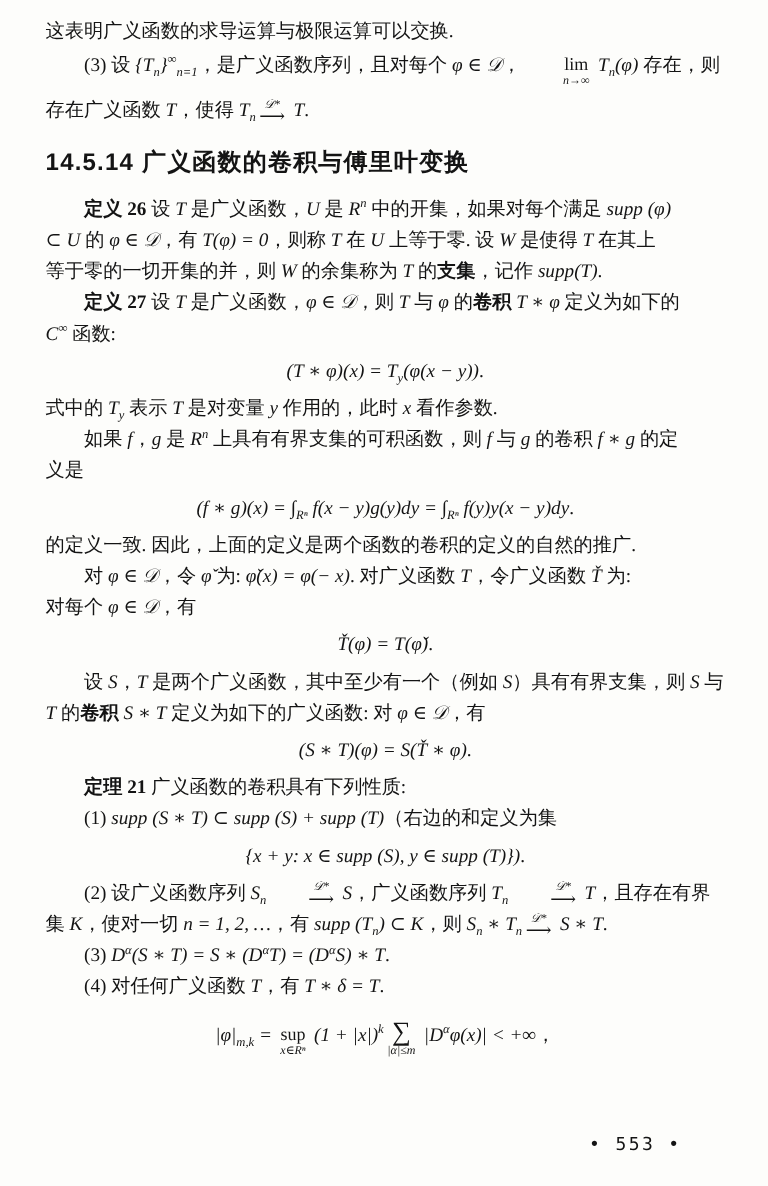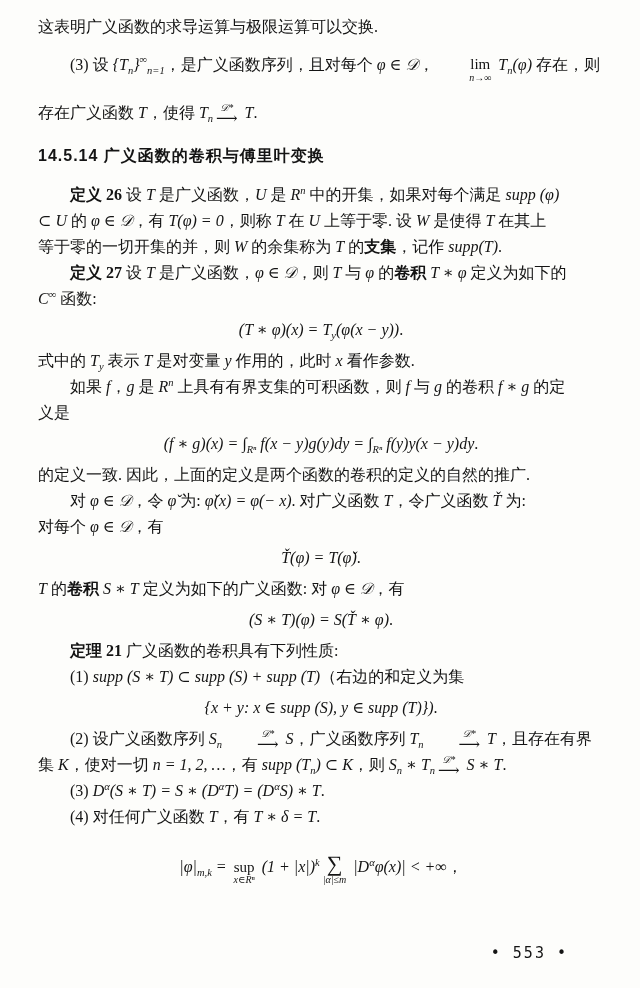--- a/index.html
+++ b/index.html
@@ -9,34 +9,34 @@
     color:#141414;
     font-family:"Liberation Serif","DejaVu Serif",serif;
     position:relative;
     overflow:hidden;
   }
   .content{padding:14px 36px 0 38px;}
   .line{font-size:16px;line-height:26px;}
   .pi{text-indent:2em;}
   .f{text-align:center;text-indent:0;margin:5px 0;}
   .h{
-    font-weight:bold;font-size:16px;line-height:30px;
+    font-weight:bold;font-size:20px;line-height:30px;
     margin:15px 0 11px;
     font-family:"Liberation Sans","DejaVu Sans",sans-serif;
     letter-spacing:1px;
   }
   .m{font-style:italic;}
   .b{font-weight:bold;font-style:normal;}
   sub,sup{font-size:10.5px;font-style:italic;line-height:0;}
   
   .oarr{display:inline-block;text-align:center;vertical-align:-5px;line-height:1;margin:0 3px;}
   .oarr .lbl{display:block;font-size:10px;font-style:italic;margin-bottom:-2px;}
   .oarr .gl{display:block;font-size:15px;font-style:normal;}
   
-  .stk{display:inline-block;text-align:center;vertical-align:-11px;line-height:1.05;margin:17px 3px;}
+  .stk{display:inline-block;text-align:center;vertical-align:-11px;line-height:1.05;margin:7px 3px;}
   .stk .mn{display:block;font-size:15px;font-style:normal;}
   .stk.big .mn{font-size:22px;}
   .stk .un{display:block;font-size:10px;font-style:italic;}
   .pagenum{
     position:absolute;right:72px;bottom:26px;
     font-size:15px;letter-spacing:2px;
     font-family:"DejaVu Sans Mono","Liberation Mono",monospace;
   }
 </style>
 </head>
@@ -54,20 +54,21 @@
     <div class="line p"><span class="m">C</span><sup>∞</sup><span class="txt"> 函数:</span></div>
     <div class="line f"><span class="m">(T ∗ φ)(x) = T</span><sub>y</sub><span class="m">(φ(x − y))</span><span class="txt">.</span></div>
     <div class="line p"><span class="txt">式中的 </span><span class="m">T</span><sub>y</sub><span class="txt"> 表示 </span><span class="m">T</span><span class="txt"> 是对变量 </span><span class="m">y</span><span class="txt"> 作用的，此时 </span><span class="m">x</span><span class="txt"> 看作参数.</span></div>
     <div class="line pi"><span class="txt">如果 </span><span class="m">f</span><span class="txt">，</span><span class="m">g</span><span class="txt"> 是 </span><span class="m">R</span><sup>n</sup><span class="txt"> 上具有有界支集的可积函数，则 </span><span class="m">f</span><span class="txt"> 与 </span><span class="m">g</span><span class="txt"> 的卷积 </span><span class="m">f ∗ g</span><span class="txt"> 的定</span></div>
     <div class="line p"><span class="txt">义是</span></div>
     <div class="line f"><span class="m">(f ∗ g)(x) = ∫</span><sub>Rⁿ</sub><span class="m"> f(x − y)g(y)dy = ∫</span><sub>Rⁿ</sub><span class="m"> f(y)y(x − y)dy</span><span class="txt">.</span></div>
     <div class="line p"><span class="txt">的定义一致. 因此，上面的定义是两个函数的卷积的定义的自然的推广.</span></div>
     <div class="line pi"><span class="txt">对 </span><span class="m">φ ∈ 𝒟</span><span class="txt">，令 </span><span class="m">φ̌</span><span class="txt"> 为: </span><span class="m">φ̌(x) = φ(− x)</span><span class="txt">. 对广义函数 </span><span class="m">T</span><span class="txt">，令广义函数 </span><span class="m">Ť</span><span class="txt"> 为:</span></div>
     <div class="line p"><span class="txt">对每个 </span><span class="m">φ ∈ 𝒟</span><span class="txt">，有</span></div>
     <div class="line f"><span class="m">Ť(φ) = T(φ̌)</span><span class="txt">.</span></div>
+    <div class="line pi"><span class="txt">设 </span><span class="m">S</span><span class="txt">，</span><span class="m">T</span><span class="txt"> 是两个广义函数，其中至少有一个（例如 </span><span class="m">S</span><span class="txt">）具有有界支集，则 </span><span class="m">S</span><span class="txt"> 与</span></div>
     <div class="line p"><span class="m">T</span><span class="txt"> 的</span><span class="b">卷积</span><span class="txt"> </span><span class="m">S ∗ T</span><span class="txt"> 定义为如下的广义函数: 对 </span><span class="m">φ ∈ 𝒟</span><span class="txt">，有</span></div>
     <div class="line f"><span class="m">(S ∗ T)(φ) = S(Ť ∗ φ)</span><span class="txt">.</span></div>
     <div class="line pi"><span class="b">定理 21</span><span class="txt">  广义函数的卷积具有下列性质:</span></div>
     <div class="line pi"><span class="txt">(1) </span><span class="m">supp (S ∗ T) ⊂ supp (S) + supp (T)</span><span class="txt">（右边的和定义为集</span></div>
     <div class="line f"><span class="m">{x + y: x ∈ supp (S), y ∈ supp (T)})</span><span class="txt">.</span></div>
     <div class="line pi"><span class="txt">(2) 设广义函数序列 </span><span class="m">S</span><sub>n</sub><span class="oarr"><span class="lbl">𝒟*</span><span class="gl">⟶</span></span><span class="m"> S</span><span class="txt">，广义函数序列 </span><span class="m">T</span><sub>n</sub><span class="oarr"><span class="lbl">𝒟*</span><span class="gl">⟶</span></span><span class="m"> T</span><span class="txt">，且存在有界</span></div>
     <div class="line p"><span class="txt">集 </span><span class="m">K</span><span class="txt">，使对一切 </span><span class="m">n = 1, 2, …</span><span class="txt">，有 </span><span class="m">supp (T</span><sub>n</sub><span class="m">) ⊂ K</span><span class="txt">，则 </span><span class="m">S</span><sub>n</sub><span class="m"> ∗ T</span><sub>n</sub><span class="oarr"><span class="lbl">𝒟*</span><span class="gl">⟶</span></span><span class="m"> S ∗ T</span><span class="txt">.</span></div>
     <div class="line pi"><span class="txt">(3) </span><span class="m">D</span><sup>α</sup><span class="m">(S ∗ T) = S ∗ (D</span><sup>α</sup><span class="m">T) = (D</span><sup>α</sup><span class="m">S) ∗ T</span><span class="txt">.</span></div>
     <div class="line pi"><span class="txt">(4) 对任何广义函数 </span><span class="m">T</span><span class="txt">，有 </span><span class="m">T ∗ δ = T</span><span class="txt">.</span></div>
     <div class="line f"><span class="m">|φ|</span><sub>m,k</sub><span class="m"> = </span><span class="stk"><span class="mn">sup</span><span class="un">x∈Rⁿ</span></span><span class="m"> (1 + |x|)</span><sup>k</sup><span class="stk big"><span class="mn">∑</span><span class="un">|α|≤m</span></span><span class="m"> |D</span><sup>α</sup><span class="m">φ(x)| &lt; +∞</span><span class="txt">，</span></div>

